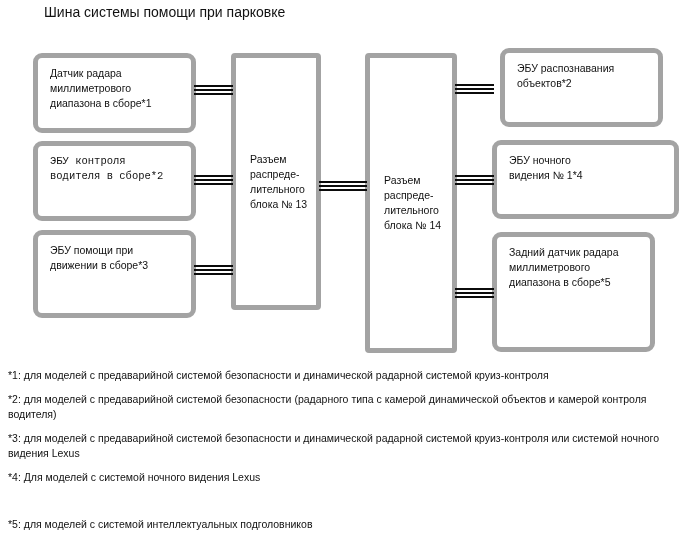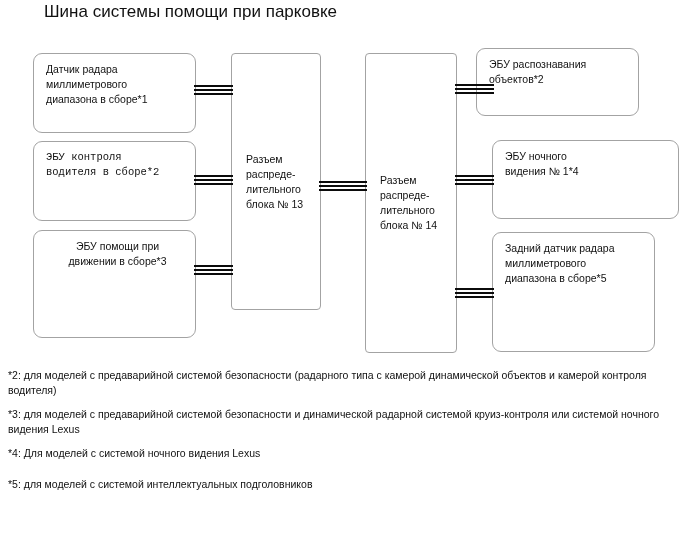--- a/index.html
+++ b/index.html
@@ -13,30 +13,30 @@
     position: relative;
     font-family: "Liberation Sans", sans-serif;
     color: #111111;
     overflow: hidden;
   }
 
   #diagram-title {
     position: absolute;
     left: 8px;
     top: 5px;
-    font-size: 17px;
+    font-size: 14px;
     line-height: 14px;
     white-space: nowrap;
     padding-left: 36px;
   }
 
   .node {
     position: absolute;
     box-sizing: border-box;
-    border: 1px solid #a3a3a3;
+    border: 5px solid #a3a3a3;
     background: #ffffff;
   }
   .node.rounded { border-radius: 9px; }
   .node.square  { border-radius: 4px; }
 
   .node-label {
     position: absolute;
     left: 12px;
     top: 8px;
     right: 6px;
@@ -85,40 +85,40 @@
   <div class="node-label">Датчик радара
 миллиметрового
 диапазона в сборе*1</div>
 </div>
 
 <div class="node rounded" style="left:33px; top:141px; width:163px; height:80px;font-family:Liberation Mono, monospace;">
   <div class="node-label">ЭБУ контроля
 водителя в сборе*2</div>
 </div>
 
-<div class="node rounded" style="left:33px; top:230px; width:163px; height:108px;text-align:center;">
+<div class="node rounded" style="left:33px; top:230px; width:163px; height:88px;">
   <div class="node-label">ЭБУ помощи при
 движении в сборе*3</div>
 </div>
 
 <div class="node square" style="left:231px; top:53px; width:90px; height:257px;">
   <div class="node-label">Разъем
 распреде-
 лительного
 блока № 13</div>
 </div>
 
 <div class="node square" style="left:365px; top:53px; width:92px; height:300px;">
   <div class="node-label">Разъем
 распреде-
 лительного
 блока № 14</div>
 </div>
 
-<div class="node rounded" style="left:476px; top:48px; width:163px; height:68px;">
+<div class="node rounded" style="left:500px; top:48px; width:163px; height:79px;">
   <div class="node-label">ЭБУ распознавания
 объектов*2</div>
 </div>
 
 <div class="node rounded" style="left:492px; top:140px; width:187px; height:79px;">
   <div class="node-label">ЭБУ ночного
 видения № 1*4</div>
 </div>
 
 <div class="node rounded" style="left:492px; top:232px; width:163px; height:120px;">
@@ -163,17 +163,18 @@
   <div class="strand"></div>
 </div>
 
 <div class="bus" style="left:455px; top:288px; width:39px; height:10px;">
   <div class="strand"></div>
   <div class="strand"></div>
   <div class="strand"></div>
 </div>
 
 <div id="footnotes">
+  <div class="footnote">*1: для моделей с предаварийной системой безопасности и динамической радарной системой круиз-контроля</div>
   <div class="footnote">*2: для моделей с предаварийной системой безопасности (радарного типа с камерой динамической объектов и камерой контроля водителя)</div>
   <div class="footnote">*3: для моделей с предаварийной системой безопасности и динамической радарной системой круиз-контроля или системой ночного видения Lexus</div>
   <div class="footnote">*4: Для моделей с системой ночного видения Lexus</div>
-  <div class="footnote" style="margin-top:16px;">*5: для моделей с системой интеллектуальных подголовников</div>
+  <div class="footnote" style="margin-top:32px;">*5: для моделей с системой интеллектуальных подголовников</div>
 </div>
 
 </body></html>

